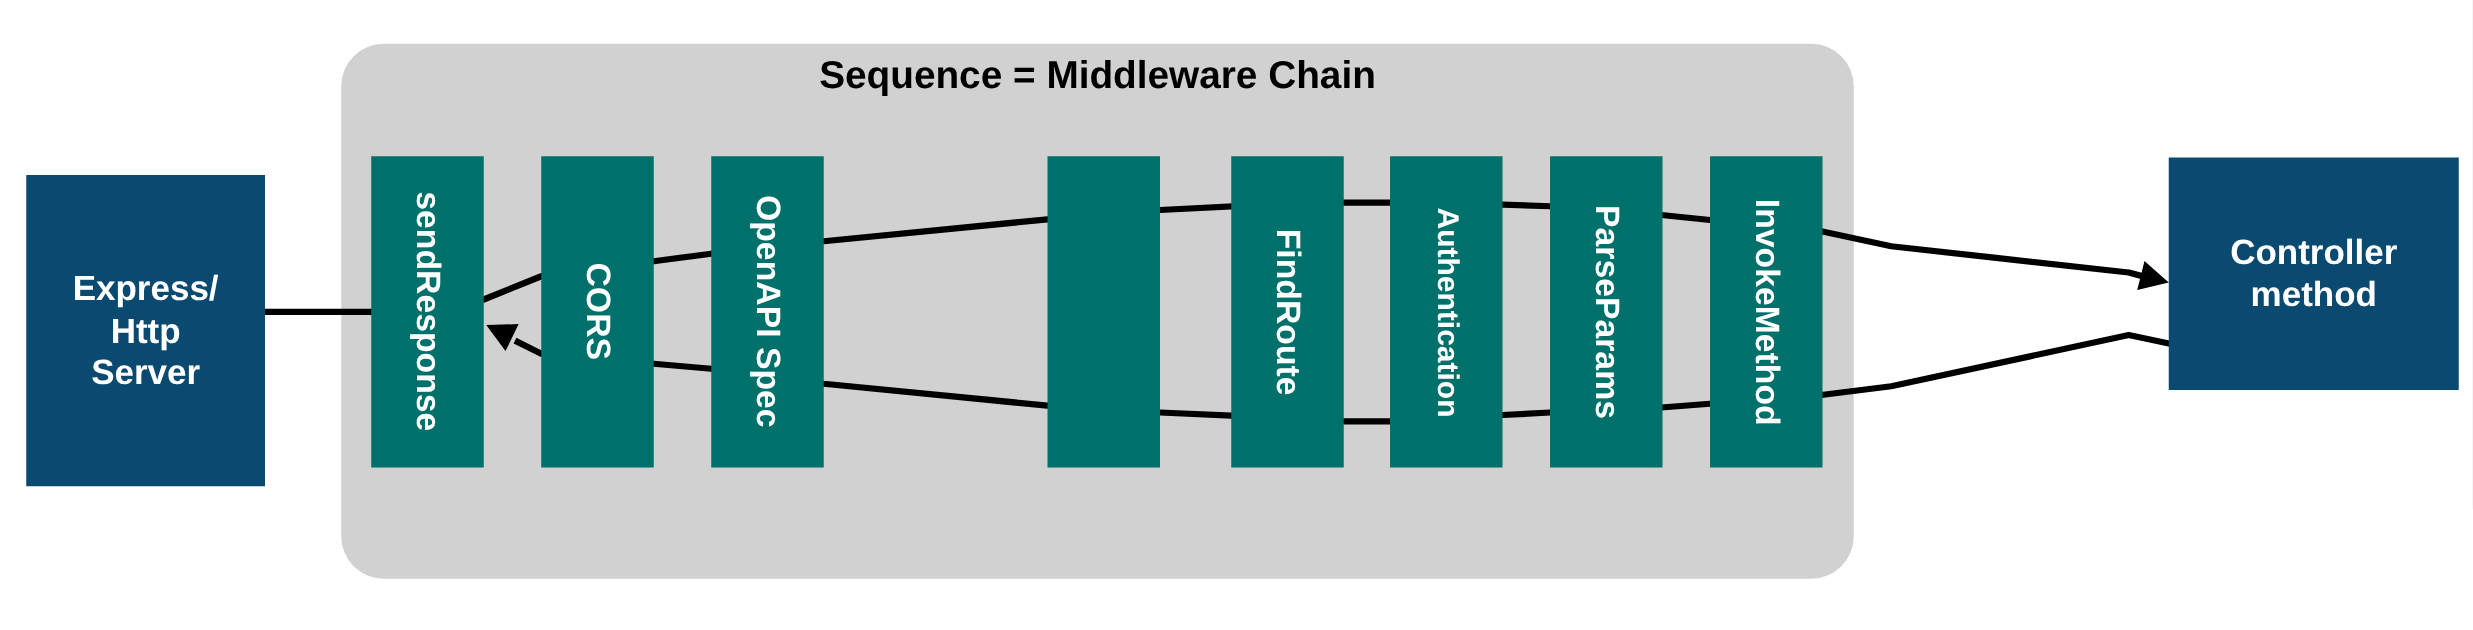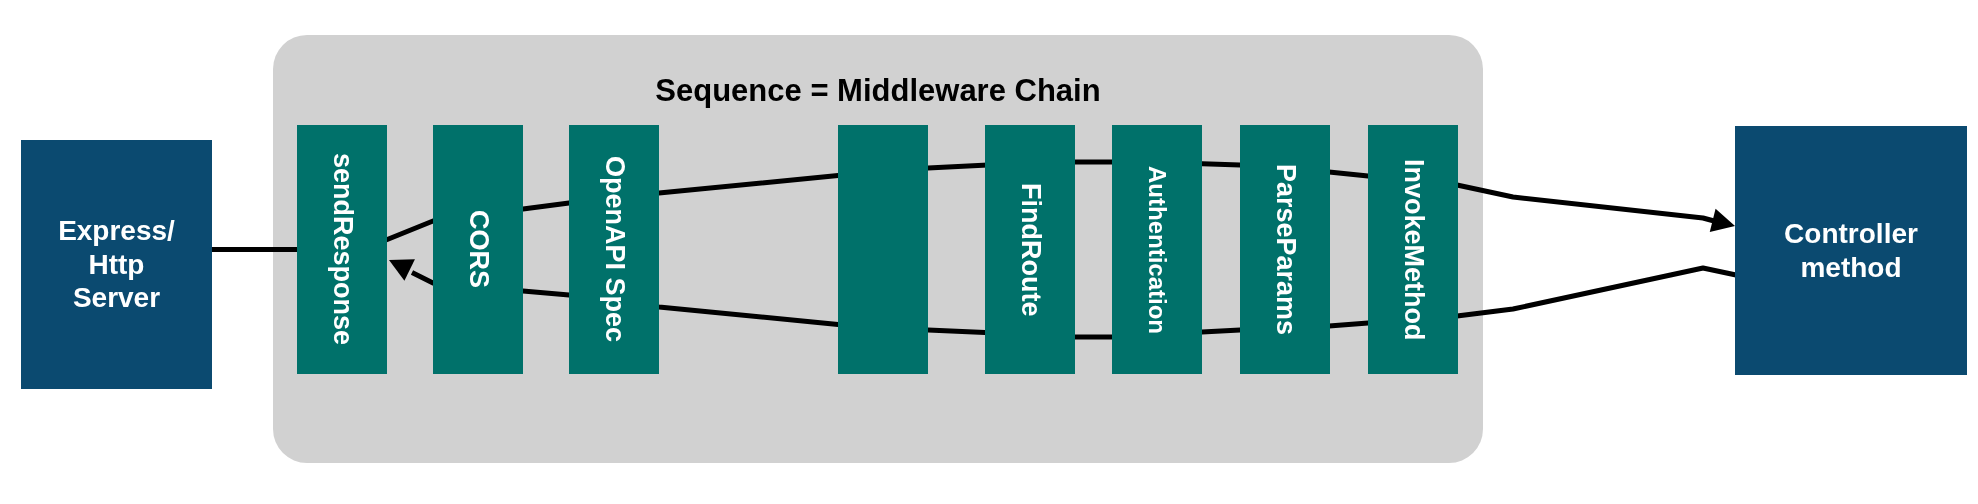--- a/index.html
+++ b/index.html
@@ -27,38 +27,37 @@
   }
   .chain-title {
     position: absolute;
     left: 273px; top: 42px;
     width: 1210px;
     text-align: center;
     font-size: 31px;
     font-weight: bold;
     color: #000000;
     z-index: 2;
-    margin-top: 31px;
   }
   .node {
     position: absolute;
     display: flex;
     align-items: center;
     justify-content: center;
     text-align: center;
     background: var(--navy, #0b4a70);
     color: #ffffff;
     font-weight: bold;
     font-size: 28px;
     line-height: 1.2;
     z-index: 2;
     white-space: pre-line;
   }
   .node.express { left: 21px; top: 140px; width: 191px; height: 249px; }
-  .node.controller { left: 1735px; top: 126px; width: 232px; height: 249px; }
+  .node.controller { left: 1735px; top: 126px; width: 232px; height: 186px; }
   .mw {
     position: absolute;
     top: 125px;
     width: 90px; height: 249px;
     background: var(--teal, #00716a);
     display: flex;
     align-items: center;
     justify-content: center;
     z-index: 2;
   }

